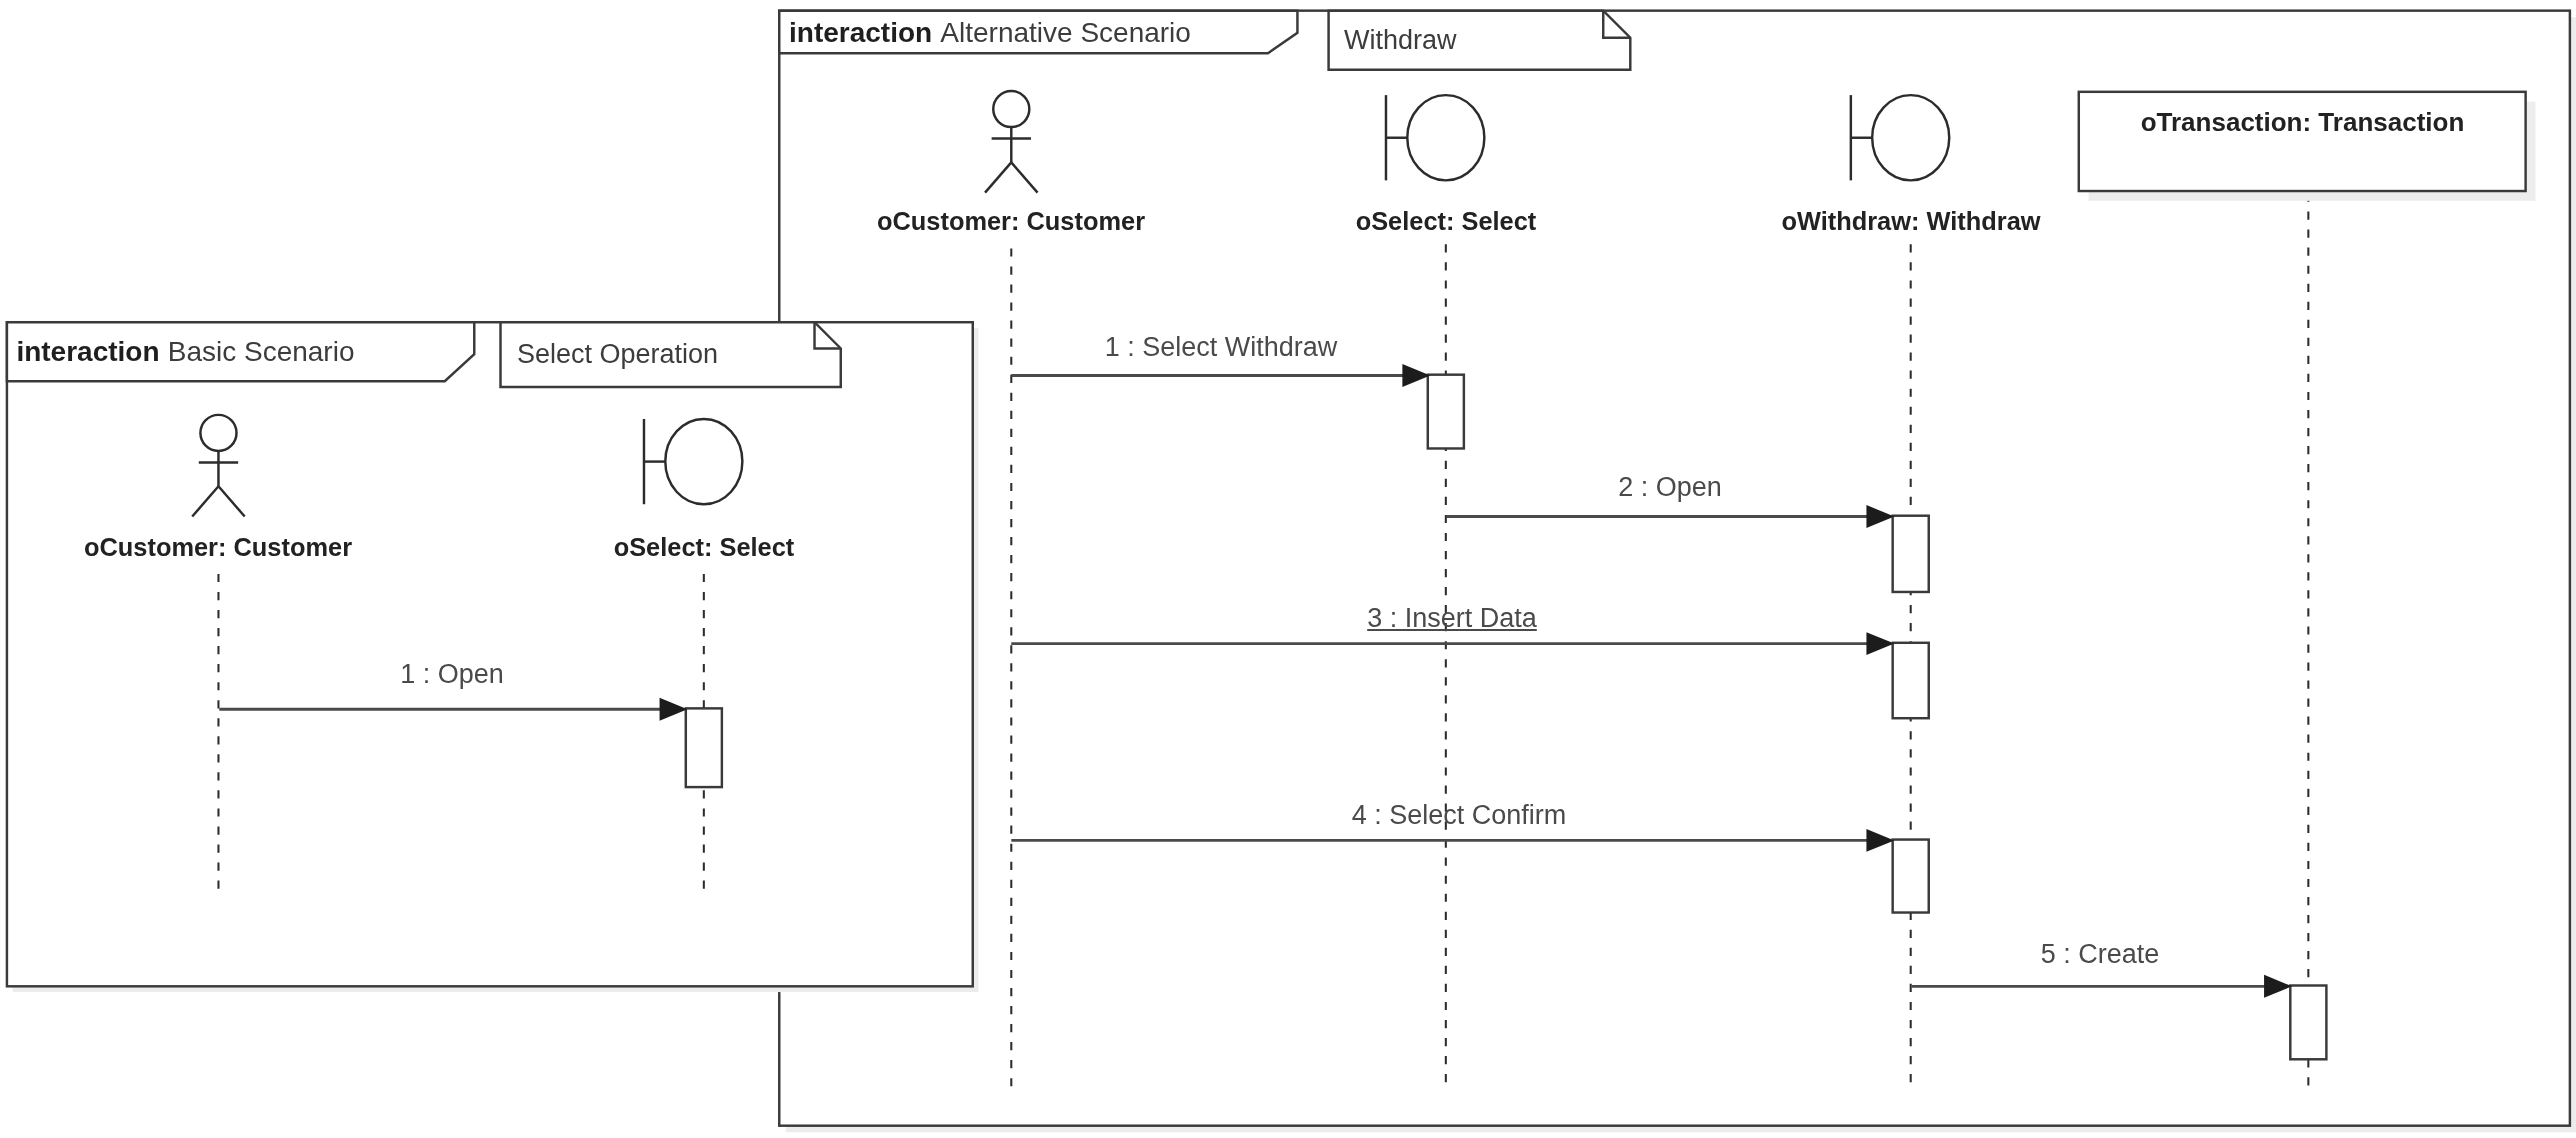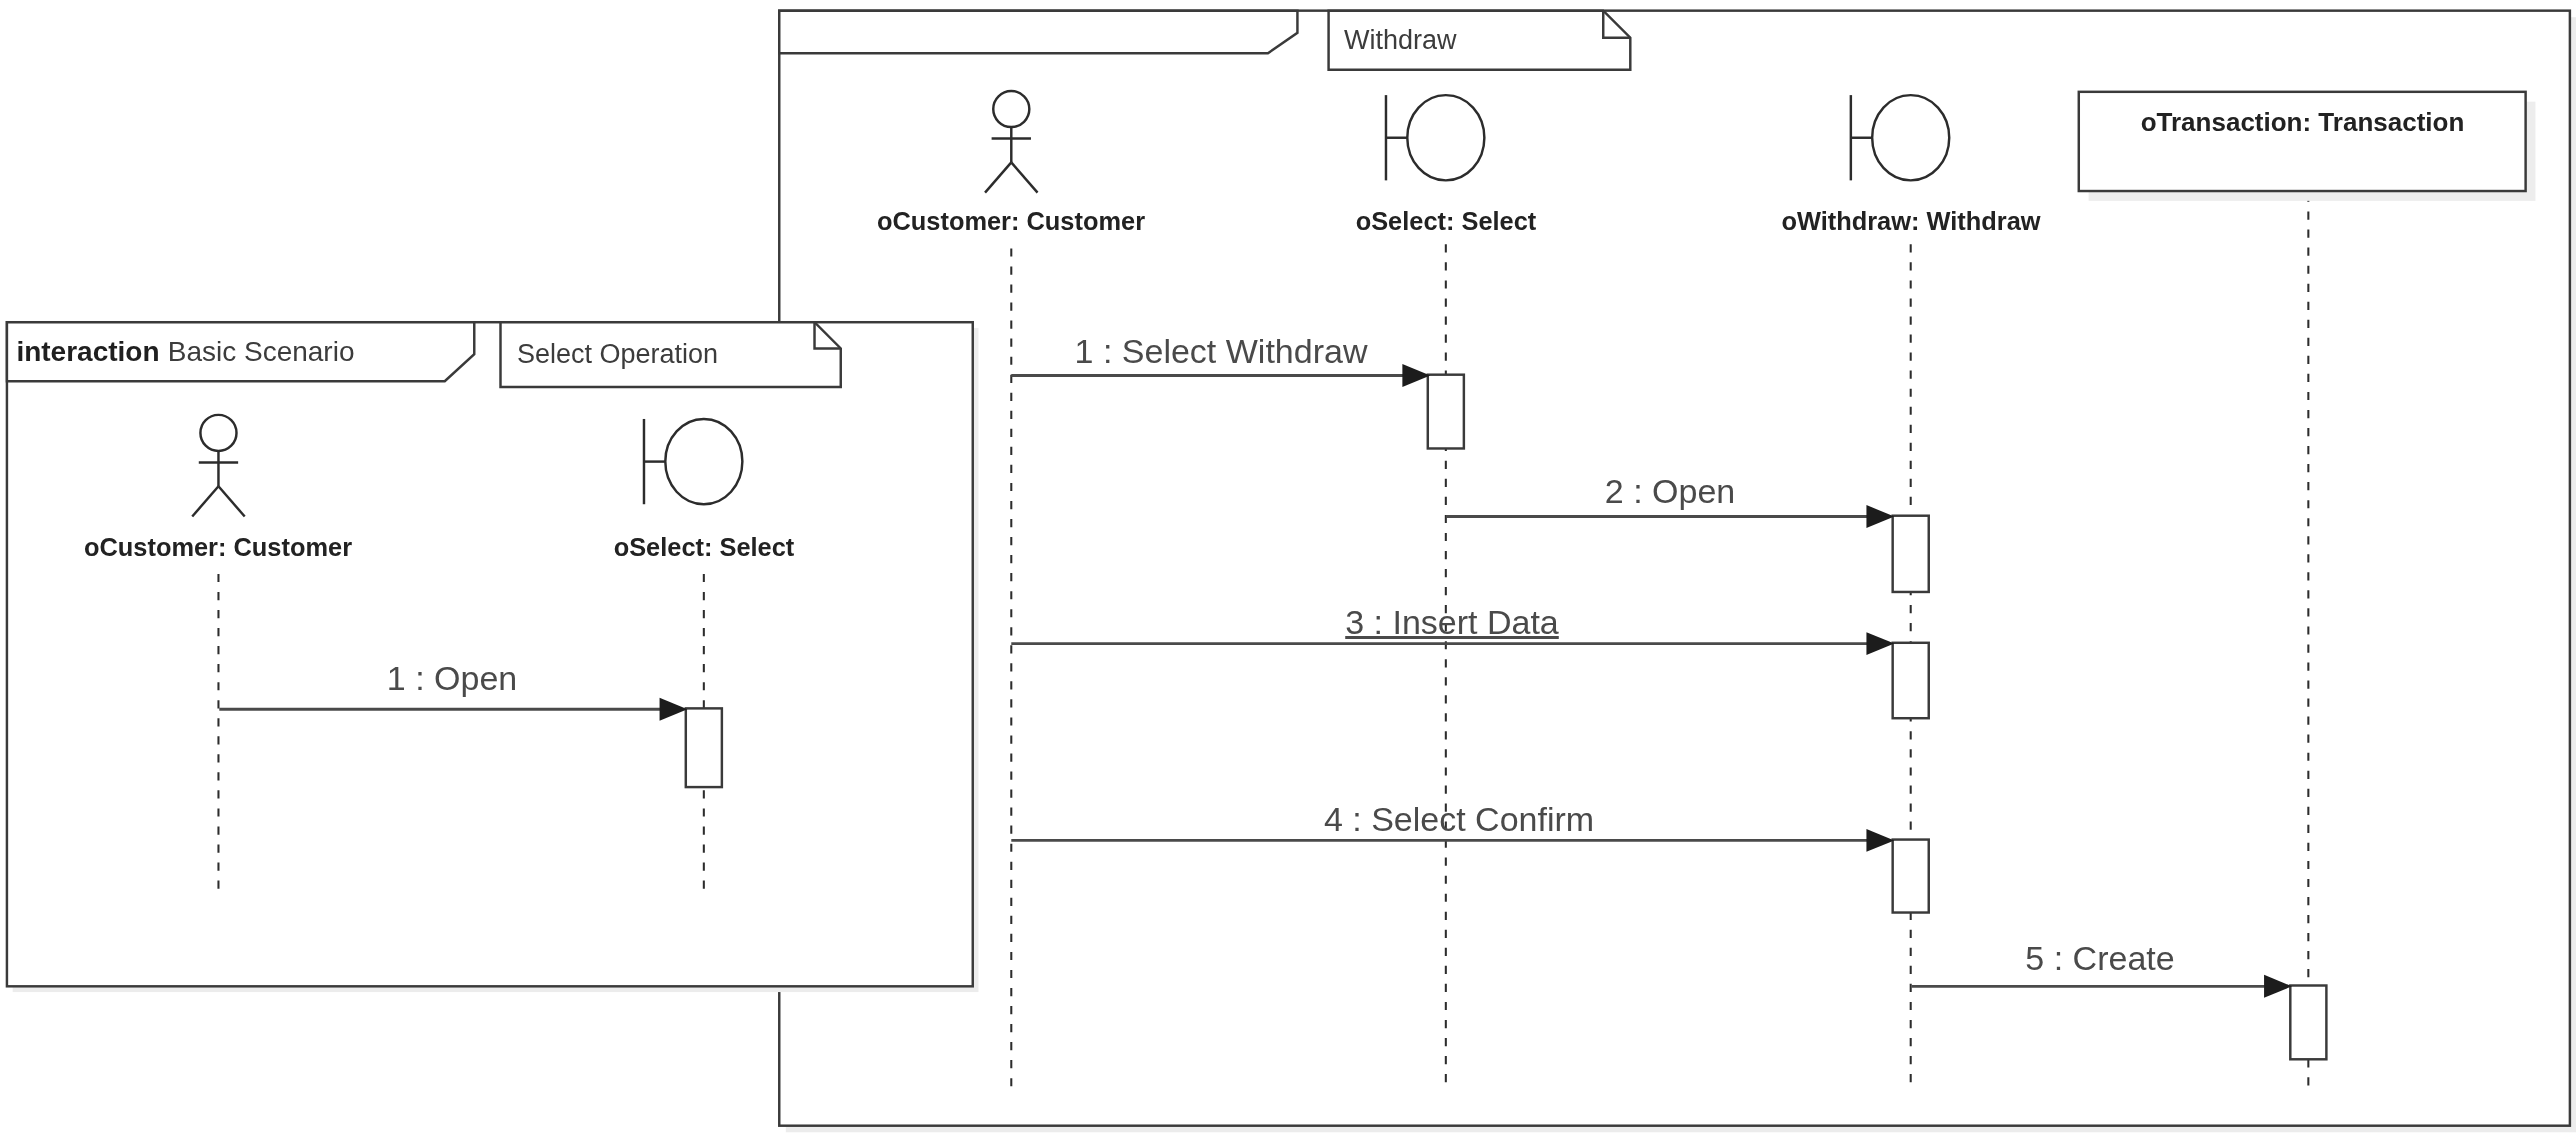--- a/index.html
+++ b/index.html
@@ -45,21 +45,21 @@
     font-size: 27px;
     color: #3c3c3c;
   }
   .head-label {
     font-weight: bold;
     font-size: 25.4px;
     color: #222222;
     transform: translateX(-50%);
   }
   .msg-label {
-    font-size: 34px;
+    font-size: 27px;
     color: #4a4a4a;
     transform: translateX(-50%);
   }
   .obj-label {
     font-weight: bold;
     font-size: 26px;
     color: #222222;
     width: 447px;
     text-align: center;
   }
@@ -166,20 +166,23 @@
 
       <g>
         <line x1="267" y1="865" x2="807" y2="865" stroke="#4a4a4a" stroke-width="3.5"></line>
         <polygon points="838,865 804,851 804,879" fill="#1c1c1c"></polygon>
       </g>
     </g>
   </svg>
 
   <div class="labels">
 
+    <div class="lbl frame-title" style="left:789px; top:10.7px; height:43px; line-height:43px;">
+      <span class="kw">interaction</span><span>Alternative Scenario</span>
+    </div>
     <div class="lbl note-text" style="left:1344px; top:10.7px; height:46px; line-height:59px;">Withdraw</div>
 
     <div class="lbl head-label" style="left:1011px; top:207px;">oCustomer: Customer</div>
     <div class="lbl head-label" style="left:1446px; top:207px;">oSelect: Select</div>
     <div class="lbl head-label" style="left:1911px; top:207px;">oWithdraw: Withdraw</div>
     <div class="lbl obj-label" style="left:2079px; top:107px;">oTransaction: Transaction</div>
 
     <div class="lbl msg-label" style="left:1221px; top:332px;">1 : Select Withdraw</div>
     <div class="lbl msg-label" style="left:1670px; top:472px;">2 : Open</div>
     <div class="lbl msg-label" style="left:1452px; top:603px;text-decoration:underline;">3 : Insert Data</div>

